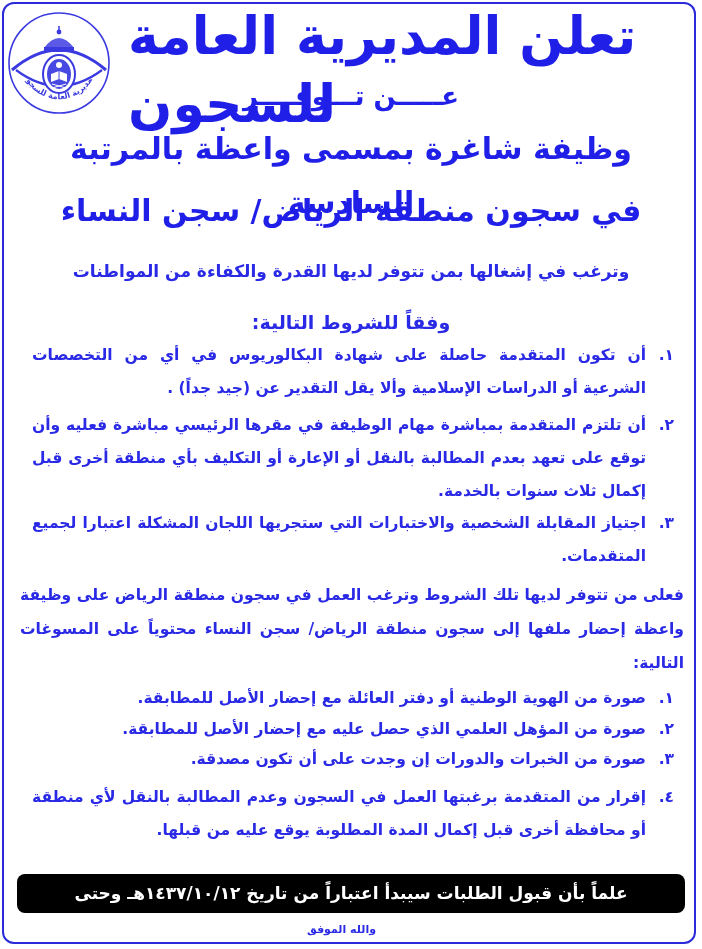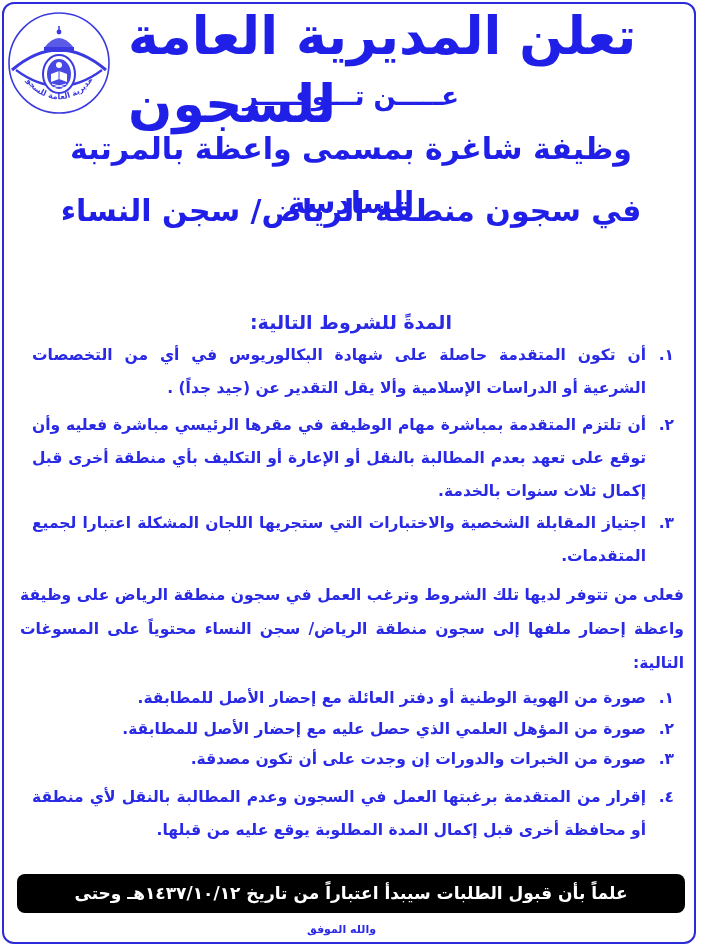--- a/index.html
+++ b/index.html
@@ -96,21 +96,22 @@
       </text>
     </svg>
   </div>
 
   <div class="title">تعلن المديرية العامة للسجون</div>
   <div class="subtitle">عـــــن تـــوفــــر</div>
 
   <div class="headline h2">في سجون منطقة الرياض/ سجن النساء</div>
   <div class="headline h1">وظيفة شاغرة بمسمى واعظة بالمرتبة السادسة</div>
 
-  <div class="lead lead2">المدةً للشروط التالية:</div>
+  <div class="lead lead1">وترغب في إشغالها بمن تتوفر لديها القدرة والكفاءة من المواطنات</div>
+  <div class="lead lead2">وفقاً للشروط التالية:</div>
 
   <div class="para cond c1 item">
     <span class="num">١.</span>
     <span class="txt">أن تكون المتقدمة حاصلة على شهادة البكالوريوس في أي من التخصصات الشرعية أو الدراسات الإسلامية وألا يقل التقدير عن (جيد جداً) .</span>
   </div>
   <div class="para cond c2 item">
     <span class="num">٢.</span>
     <span class="txt">أن تلتزم المتقدمة بمباشرة مهام الوظيفة في مقرها الرئيسي مباشرة فعليه وأن توقع على تعهد بعدم المطالبة بالنقل أو الإعارة أو التكليف بأي منطقة أخرى قبل إكمال ثلاث سنوات بالخدمة.</span>
   </div>
   <div class="para cond c3 item">

